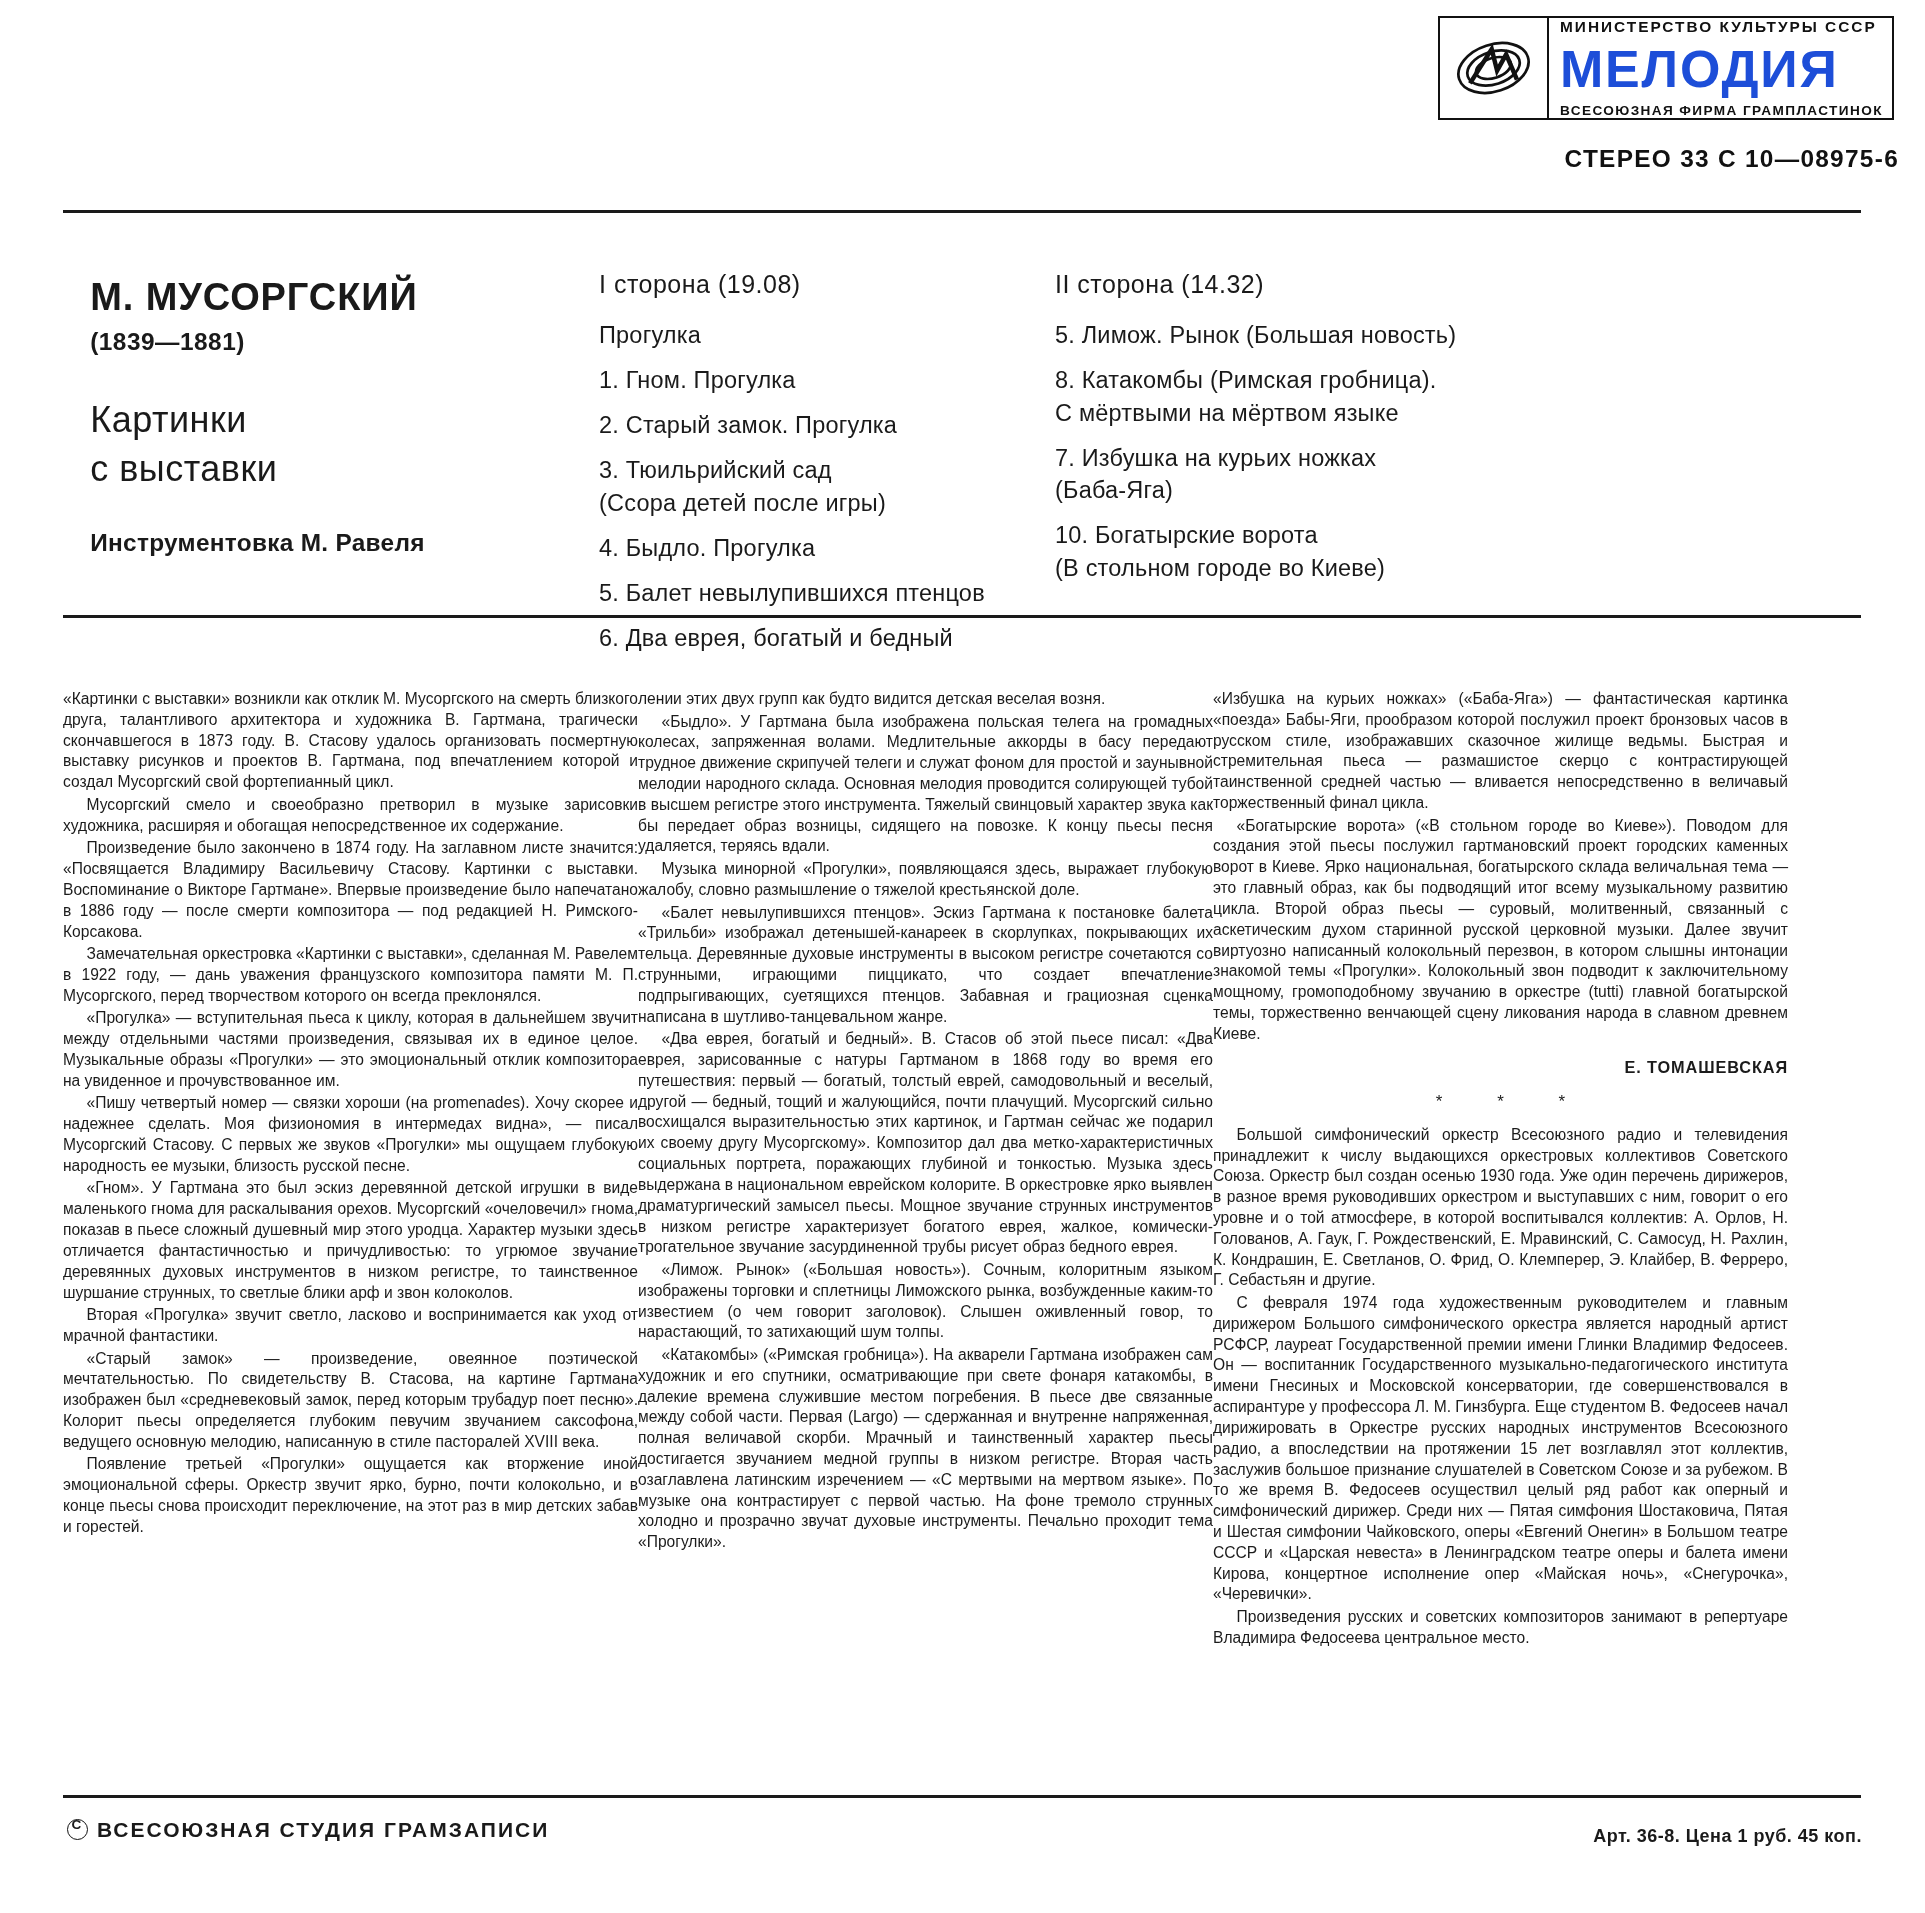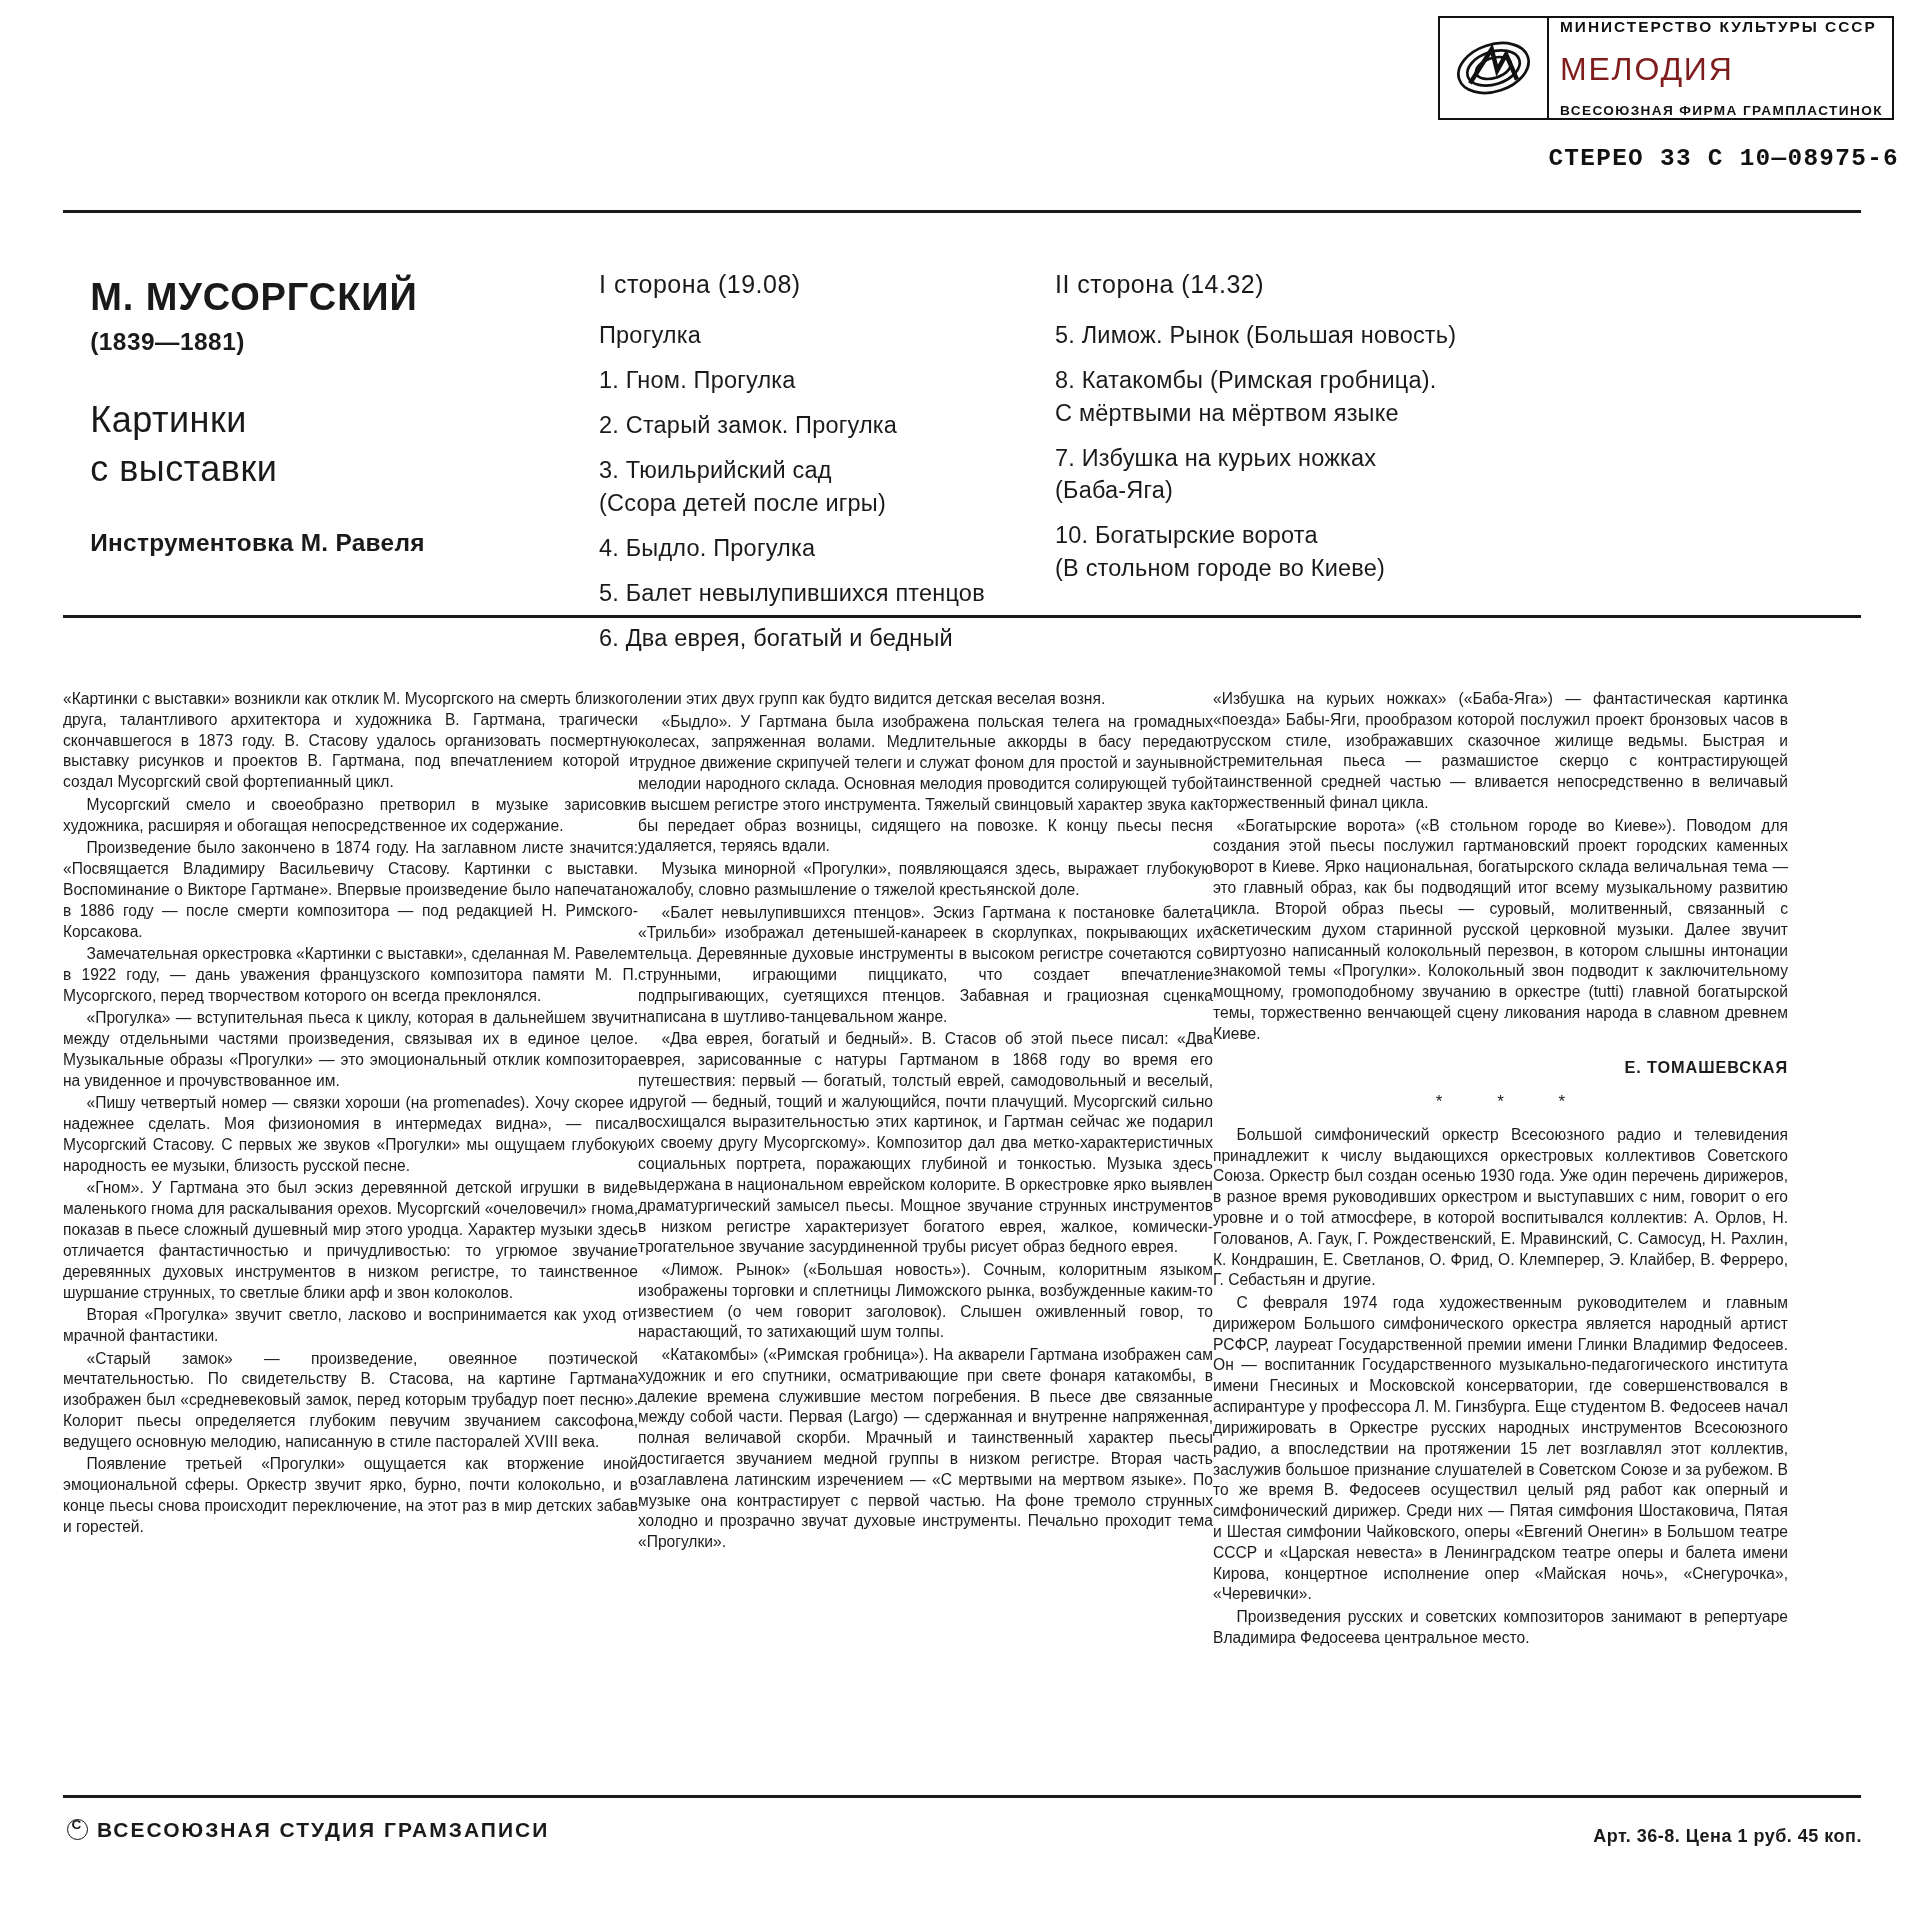--- a/index.html
+++ b/index.html
@@ -50,44 +50,43 @@
     justify-content: space-between;
     padding-left: 11px;
   }
   .logo-top {
     font-size: 15.4px;
     letter-spacing: 2px;
     font-weight: bold;
     color: #111;
   }
   .logo-main {
-    font-size: 32px;
-    font-weight: normal;
+    font-size: 52px;
+    font-weight: bold;
     letter-spacing: 1.8px;
     line-height: 1.02;
-    color: #7f1d1d;
+    color: #1d4ed8;
   }
   .logo-bottom {
     font-size: 13.6px;
     letter-spacing: 1.4px;
     font-weight: bold;
     color: #111;
   }
 
   .stereo-line {
     position: absolute;
     top: 145px;
     left: 1438px;
     width: 461px;
     text-align: right;
     font-size: 24.4px;
     font-weight: bold;
     letter-spacing: 1.3px;
     color: #111;
-    font-family: Liberation Mono, monospace;
   }
 
   
   .rule {
     position: absolute;
     left: 63px;
     width: 1798px;
     height: 2.7px;
     background: #1a1a1a;
   }

